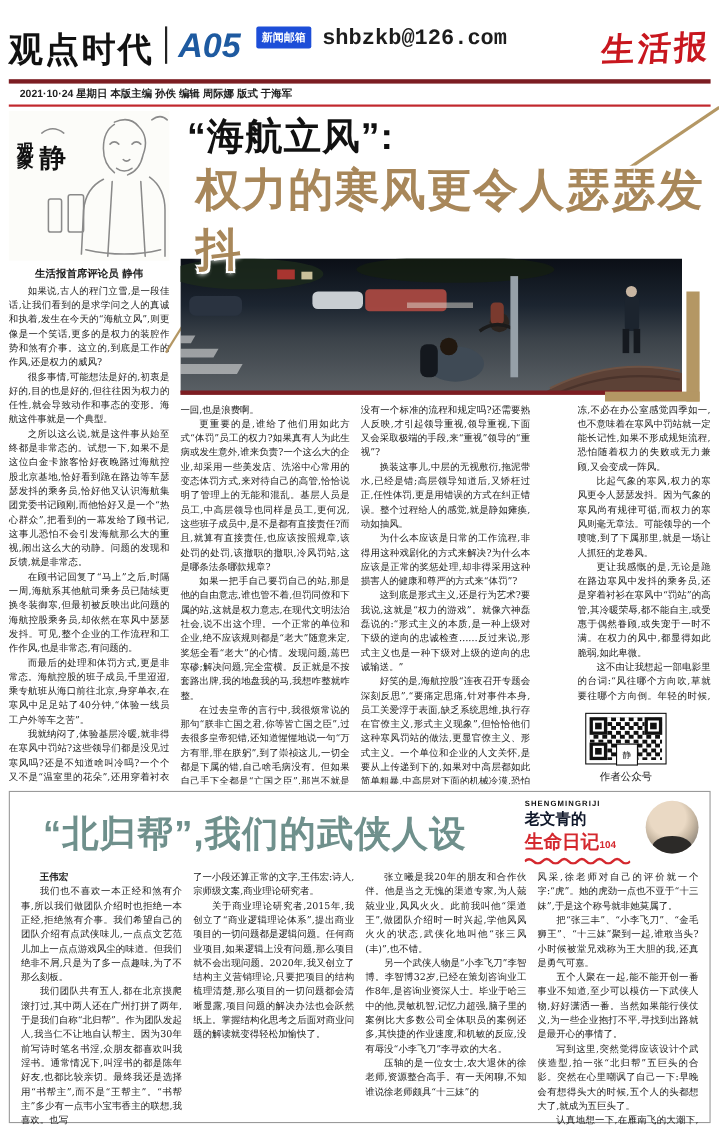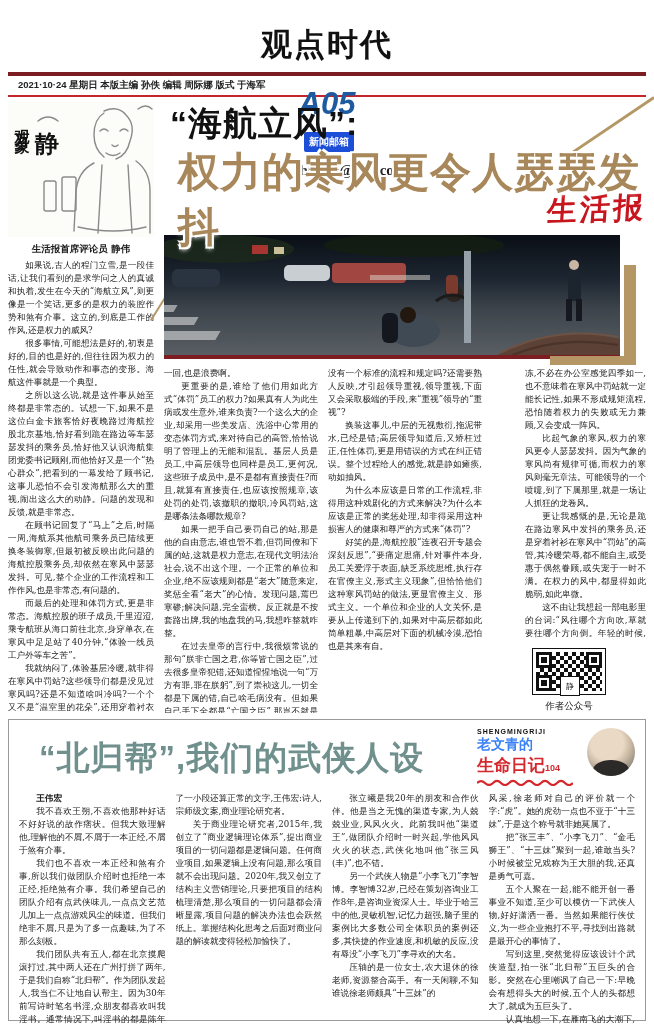--- a/index.html
+++ b/index.html
@@ -1,25 +1,25 @@
 <!DOCTYPE html>
 <html><head>
 <meta charset="utf-8">
 <style>
   html,body{margin:0;padding:0;background:#e9e9e9;}
   .page{position:relative;width:654px;height:1024px;margin:0 auto;background:#fff;
         font-family:"DejaVu Serif",serif;color:#1c1c1c;overflow:hidden;box-sizing:border-box;padding:0 8px;}
   
-  .hdr{display:flex;align-items:center;gap:10px;padding-top:24px;height:46px;flex-direction:column;}
+  .hdr{display:flex;align-items:flex-start;gap:10px;padding-top:24px;height:46px;}
   .hdr .section{font-family:"Liberation Sans",sans-serif;font-weight:900;font-size:31px;letter-spacing:2px;color:#111;}
   .hdr .vbar{width:2px;height:34px;background:#222;}
   .hdr .pageno{font-family:"Liberation Sans",sans-serif;font-weight:900;font-style:italic;font-size:31px;color:#1e5aa0;}
   .hdr .badge{background:#1d4ed8;color:#fff;font-family:"Liberation Sans",sans-serif;font-size:10px;font-weight:bold;
               padding:3px 5px;border-radius:2px;margin-left:4px;}
-  .hdr .email{font-family:Liberation Serif, serif;font-weight:bold;font-size:15px;margin-left:46px;}
+  .hdr .email{font-family:Liberation Mono, monospace;font-weight:bold;font-size:20px;}
   .hdr .logo{margin-left:auto;font-family:"DejaVu Serif",serif;font-weight:900;font-size:30px;color:#c8161e;
              transform:skew(-6deg) rotate(-2deg);letter-spacing:3px;}
   .rule-thick{height:4px;background:#7c1d22;margin-top:2px;}
   .dateline{font-size:9.5px;font-family:"Liberation Sans",sans-serif;color:#222;padding:3px 0 3px 10px;font-weight:bold;}
   .rule-thin{height:2px;background:#c1272d;}
   
   .main{display:flex;gap:10px;margin-top:4px;height:612px;}
   .leftcol{width:146px;flex:none;display:flex;flex-direction:column;}
   .cartoon{position:relative;width:100%;height:136px;background:#fcfcf9;flex:none;}
   .vlabel{position:absolute;left:4px;top:12px;writing-mode:vertical-rl;text-orientation:upright;
@@ -57,21 +57,21 @@
            transform:rotate(-34deg);transform-origin:right center;}
   .diag-left{position:absolute;top:300px;left:140px;width:46px;height:2px;background:#b49764;transform:rotate(-58deg);}
   
   .bottom{border:1px solid #9a9a9a;margin-top:6px;height:302px;box-sizing:border-box;padding:8px 10px 6px;}
   .b-titlerow{display:flex;gap:12px;align-items:flex-start;justify-content:flex-end;}
   .b-title{flex:1;font-family:"Liberation Sans",sans-serif;font-weight:900;font-size:33px;color:#6f908c;
            letter-spacing:1px;padding:8px 0 0 20px;}
   .colhdr{width:158px;flex:none;display:flex;gap:6px;align-items:flex-start;}
   .colhdr .txt{flex:1;}
   .colhdr .en{font-family:"Liberation Sans",sans-serif;font-size:7px;letter-spacing:1px;font-weight:bold;color:#111;}
-  .colhdr .l1{font-family:"Liberation Sans",sans-serif;font-weight:900;font-size:14px;color:#3b82f6;margin-top:1px;}
+  .colhdr .l1{font-family:"Liberation Sans",sans-serif;font-weight:900;font-size:14px;color:#0f172a;margin-top:1px;}
   .colhdr .l2{font-family:"Liberation Sans",sans-serif;font-weight:900;font-size:17px;color:#d4282e;}
   .colhdr .issue{font-size:9px;color:#d4282e;font-weight:bold;}
   .colhdr svg{display:block;margin-top:2px;}
   .avatar{width:48px;height:48px;border-radius:50%;flex:none;position:relative;overflow:hidden;
           background:radial-gradient(circle at 42% 32%,#ead9c4 0 38%,#c9b9a4 55%,#8a8278 80%,#5a5248);}
   .avatar::after{content:"";position:absolute;left:6px;right:6px;bottom:-4px;height:20px;border-radius:50% 50% 0 0;background:#2c2a28;}
   .b-cols{display:flex;gap:10px;margin-top:6px;height:234px;overflow:hidden;}
   .b-cols .col{flex:1;overflow:hidden;}
   .byline2{font-size:9.5px;font-weight:bold;margin:0 0 2px 0;text-indent:2em;}
 </style>
@@ -186,20 +186,21 @@
               <p>更重要的是,谁给了他们用如此方式“体罚”员工的权力?如果真有人为此生病或发生意外,谁来负责?一个这么大的企业,却采用一些美发店、洗浴中心常用的变态体罚方式,来对待自己的高管,恰恰说明了管理上的无能和混乱。基层人员是员工,中高层领导也同样是员工,更何况,这些班子成员中,是不是都有直接责任?而且,就算有直接责任,也应该按照规章,该处罚的处罚,该撤职的撤职,冷风罚站,这是哪条法条哪款规章?</p>
               <p>如果一把手自己要罚自己的站,那是他的自由意志,谁也管不着,但罚同僚和下属的站,这就是权力意志,在现代文明法治社会,说不出这个理。一个正常的单位和企业,绝不应该规则都是“老大”随意来定,奖惩全看“老大”的心情。发现问题,蔫巴寒碜;解决问题,完全蛮横。反正就是不按套路出牌,我的地盘我的马,我想咋整就咋整。</p>
               <p>在过去皇帝的言行中,我很烦常说的那句“朕非亡国之君,你等皆亡国之臣”,过去很多皇帝犯错,还知道惺惺地说一句“万方有罪,罪在朕躬”,到了崇祯这儿,一切全都是下属的错,自己啥毛病没有。但如果自己手下全都是“亡国之臣”,那岂不就是一个君主最大的罪过?</p>
             </div>
         </div>
         <div class="col textcol">
           <p class="cont">没有一个标准的流程和规定吗?还需要熟人反映,才引起领导重视,领导重视,下面又会采取极端的手段,来“重视”领导的“重视”?</p>
           <div>
               <p>换装这事儿,中层的无视敷衍,拖泥带水,已经是错;高层领导知道后,又矫枉过正,任性体罚,更是用错误的方式在纠正错误。整个过程给人的感觉,就是静如瘫痪,动如抽风。</p>
               <p>为什么本应该是日常的工作流程,非得用这种戏剧化的方式来解决?为什么本应该是正常的奖惩处理,却非得采用这种损害人的健康和尊严的方式来“体罚”?</p>
+              <p>这到底是形式主义,还是行为艺术?要我说,这就是“权力的游戏”。就像六神磊磊说的:“形式主义的本质,是一种上级对下级的逆向的忠诚检查……反过来说,形式主义也是一种下级对上级的逆向的忠诚输送。”</p>
               <p>好笑的是,海航控股“连夜召开专题会深刻反思”,“要痛定思痛,针对事件本身,员工关爱浮于表面,缺乏系统思维,执行存在官僚主义,形式主义现象”,但恰恰他们这种寒风罚站的做法,更显官僚主义、形式主义。一个单位和企业的人文关怀,是要从上传递到下的,如果对中高层都如此简单粗暴,中高层对下面的机械冷漠,恐怕也是其来有自。</p>
             </div>
         </div>
         <div class="col">
           <div class="textcol col4text">
             <p class="cont">冻,不必在办公室感觉四季如一,也不意味着在寒风中罚站就一定能长记性,如果不形成规矩流程,恐怕随着权力的失败或无力兼顾,又会变成一阵风。</p>
             <div>
                 <p>比起气象的寒风,权力的寒风更令人瑟瑟发抖。因为气象的寒风尚有规律可循,而权力的寒风则毫无章法。可能领导的一个喷嚏,到了下属那里,就是一场让人抓狂的龙卷风。</p>
                 <p>更让我感慨的是,无论是跪在路边寒风中发抖的乘务员,还是穿着衬衫在寒风中“罚站”的高管,其冷暖荣辱,都不能自主,或受惠于偶然眷顾,或失宠于一时不满。在权力的风中,都显得如此脆弱,如此卑微。</p>
                 <p>这不由让我想起一部电影里的台词:“风往哪个方向吹,草就要往哪个方向倒。年轻的时候,我也曾经以为自己是风。可是最后遍体鳞伤,我才知道我们原来都只是草。”</p>
@@ -231,21 +232,20 @@
             <path d="M0 4 Q4 0 8 4 T16 4 T24 4 T32 4 T40 4 T48 4 T56 4 T64 4 T72 4 T80 4 T88 4 T96 4" stroke="#d4282e" stroke-width="2.2" fill="none"></path>
           </svg>
         </div>
         <div class="avatar"></div>
       </div>
     </div>
     <div class="b-cols">
       <div class="col textcol">
         <p class="byline2">王伟宏</p>
         <div>
-            <p>我不喜欢王朔,不喜欢他那种好话不好好说的故作痞状。但我大致理解他,理解他的不屑,不屑于一本正经,不屑于煞有介事。</p>
             <p>我们也不喜欢一本正经和煞有介事,所以我们做团队介绍时也拒绝一本正经,拒绝煞有介事。我们希望自己的团队介绍有点武侠味儿,一点点文艺范儿加上一点点游戏风尘的味道。但我们绝非不屑,只是为了多一点趣味,为了不那么刻板。</p>
             <p>我们团队共有五人,都在北京摸爬滚打过,其中两人还在广州打拼了两年,于是我们自称“北归帮”。作为团队发起人,我当仁不让地自认帮主。因为30年前写诗时笔名书淫,众朋友都喜欢叫我淫书。通常情况下,叫淫书的都是陈年好友,也都比较亲切。最终我还是选择用“书帮主”,而不是“王帮主”。“书帮主”多少有一点韦小宝韦香主的联想,我喜欢。也写</p>
           </div>
       </div>
       <div class="col textcol">
         <p class="cont">了一小段还算正常的文字,王伟宏:诗人,宗师级文案,商业理论研究者。</p>
         <div>
             <p>关于商业理论研究者,2015年,我创立了“商业逻辑理论体系”,提出商业项目的一切问题都是逻辑问题。任何商业项目,如果逻辑上没有问题,那么项目就不会出现问题。2020年,我又创立了结构主义营销理论,只要把项目的结构梳理清楚,那么项目的一切问题都会清晰显露,项目问题的解决办法也会跃然纸上。掌握结构化思考之后面对商业问题的解读就变得轻松加愉快了。</p>
           </div>
       </div>

